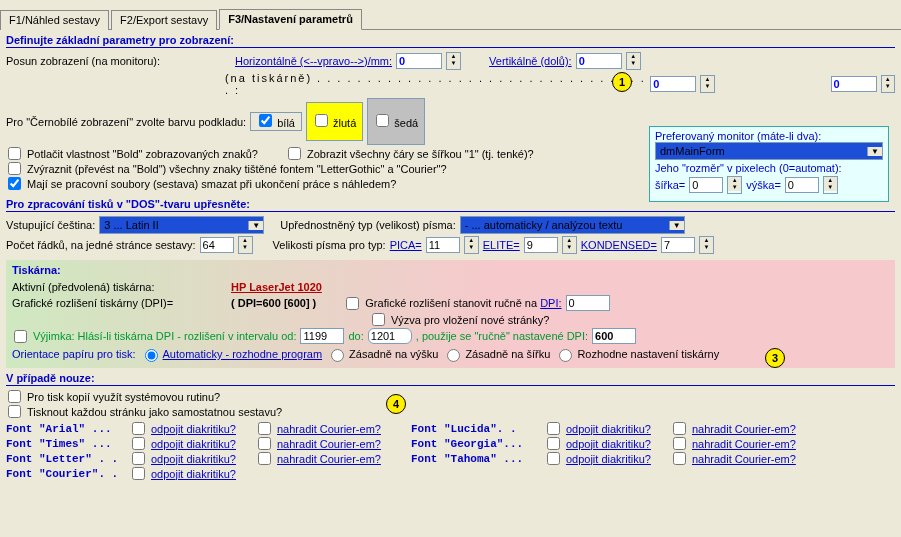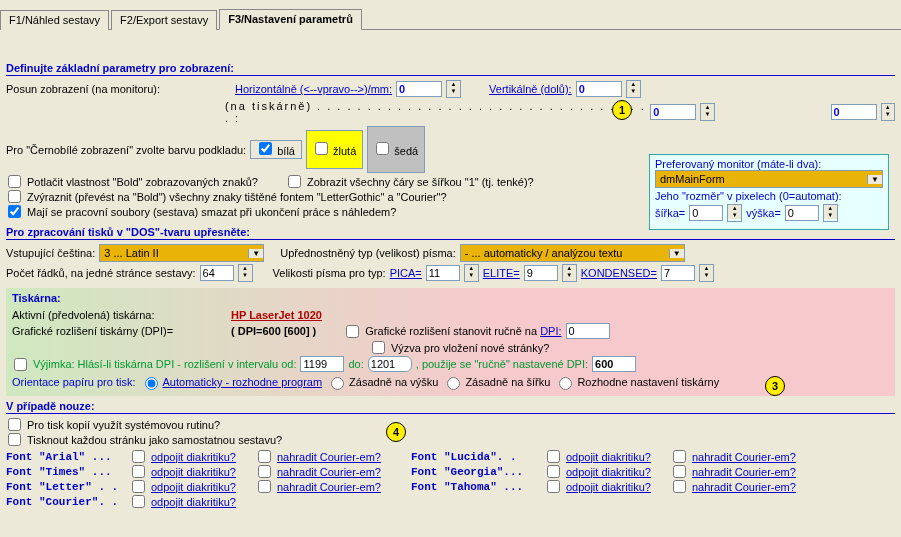--- a/index.html
+++ b/index.html
@@ -2,34 +2,34 @@
 <html><head>
 <meta charset="utf-8">
 <style>
   * { box-sizing: border-box; }
   body { margin:0; padding:0; font-family: Tahoma, Arial, sans-serif; font-size:11px; color:#000;
          background:#ece9d8; width:901px; }
   .tabrow { display:flex; align-items:flex-end; border-bottom:1px solid #888; padding-top:8px;}
   .tab { padding:3px 8px 4px; border:1px solid #888; border-bottom:none; margin-right:2px;
          background:#ece9d8; cursor:pointer; position:relative; top:1px;}
   .tab.active { font-weight:bold; background:#ece9d8; border-bottom:1px solid #ece9d8;}
-  .panel { padding:4px 6px;margin-top:28px; }
+  .panel { padding:4px 6px; }
   .group-title { color:#0000cc; font-weight:bold; border-bottom:1px solid #0000cc; padding-bottom:1px; margin-bottom:4px;}
   .row { display:flex; align-items:center; gap:4px; margin:2px 0;}
   .blue-num { width:46px; background:#fff; color:#0000ff; font-weight:bold; border:1px solid #7f9db9; padding:1px 2px; text-align:left;}
   .spin { width:15px; height:18px; display:inline-flex; flex-direction:column; border:1px solid #7f9db9;}
   .spin span{ font-size:6px; line-height:7px; text-align:center; background:#ece9d8; cursor:pointer;}
   input[type=checkbox]{ margin:0 2px;}
   .link { color:#0000cc; text-decoration:underline; cursor:pointer;}
   .mborder { border:1px solid #7f9db9; }
   .hl-yellow{ background:#ffff00;}
   .hl-gray { background:#c0c0c0;}
   .dotlead { letter-spacing:2px;}
   .smallnum { width:34px; background:#fff; border:1px solid #7f9db9; padding:1px 2px;}
-  .selbox { background:#eab308; border:1px solid #7f9db9; height:18px; padding-left:4px; display:flex;
+  .selbox { background:#1d4ed8; border:1px solid #7f9db9; height:18px; padding-left:4px; display:flex;
             align-items:center; justify-content:space-between;}
   .selbox .arrow{ width:15px; text-align:center; font-size:8px; background:#ece9d8; border-left:1px solid #7f9db9;}
   fieldset.prefmon{ position:absolute; right:10px; top:96px; width:240px; background:#e6ffff;
             border:1px solid #3aa; padding:3px 5px 5px;}
   fieldset.prefmon .ttl{ color:#0000cc;}
   .numcircle{ width:20px;height:20px;border-radius:50%;background:#ffef00;border:1px solid #000;
              display:flex;align-items:center;justify-content:center;font-weight:bold;position:absolute;}
   .tiskarna{ background:linear-gradient(to right,#cfe8c0 0%, #f6c9cc 55%, #f6c9cc 100%); padding:4px 6px;}
   .radio-label{ display:flex; align-items:center; gap:2px;}
   .greenlbl{ color:#009933;}

